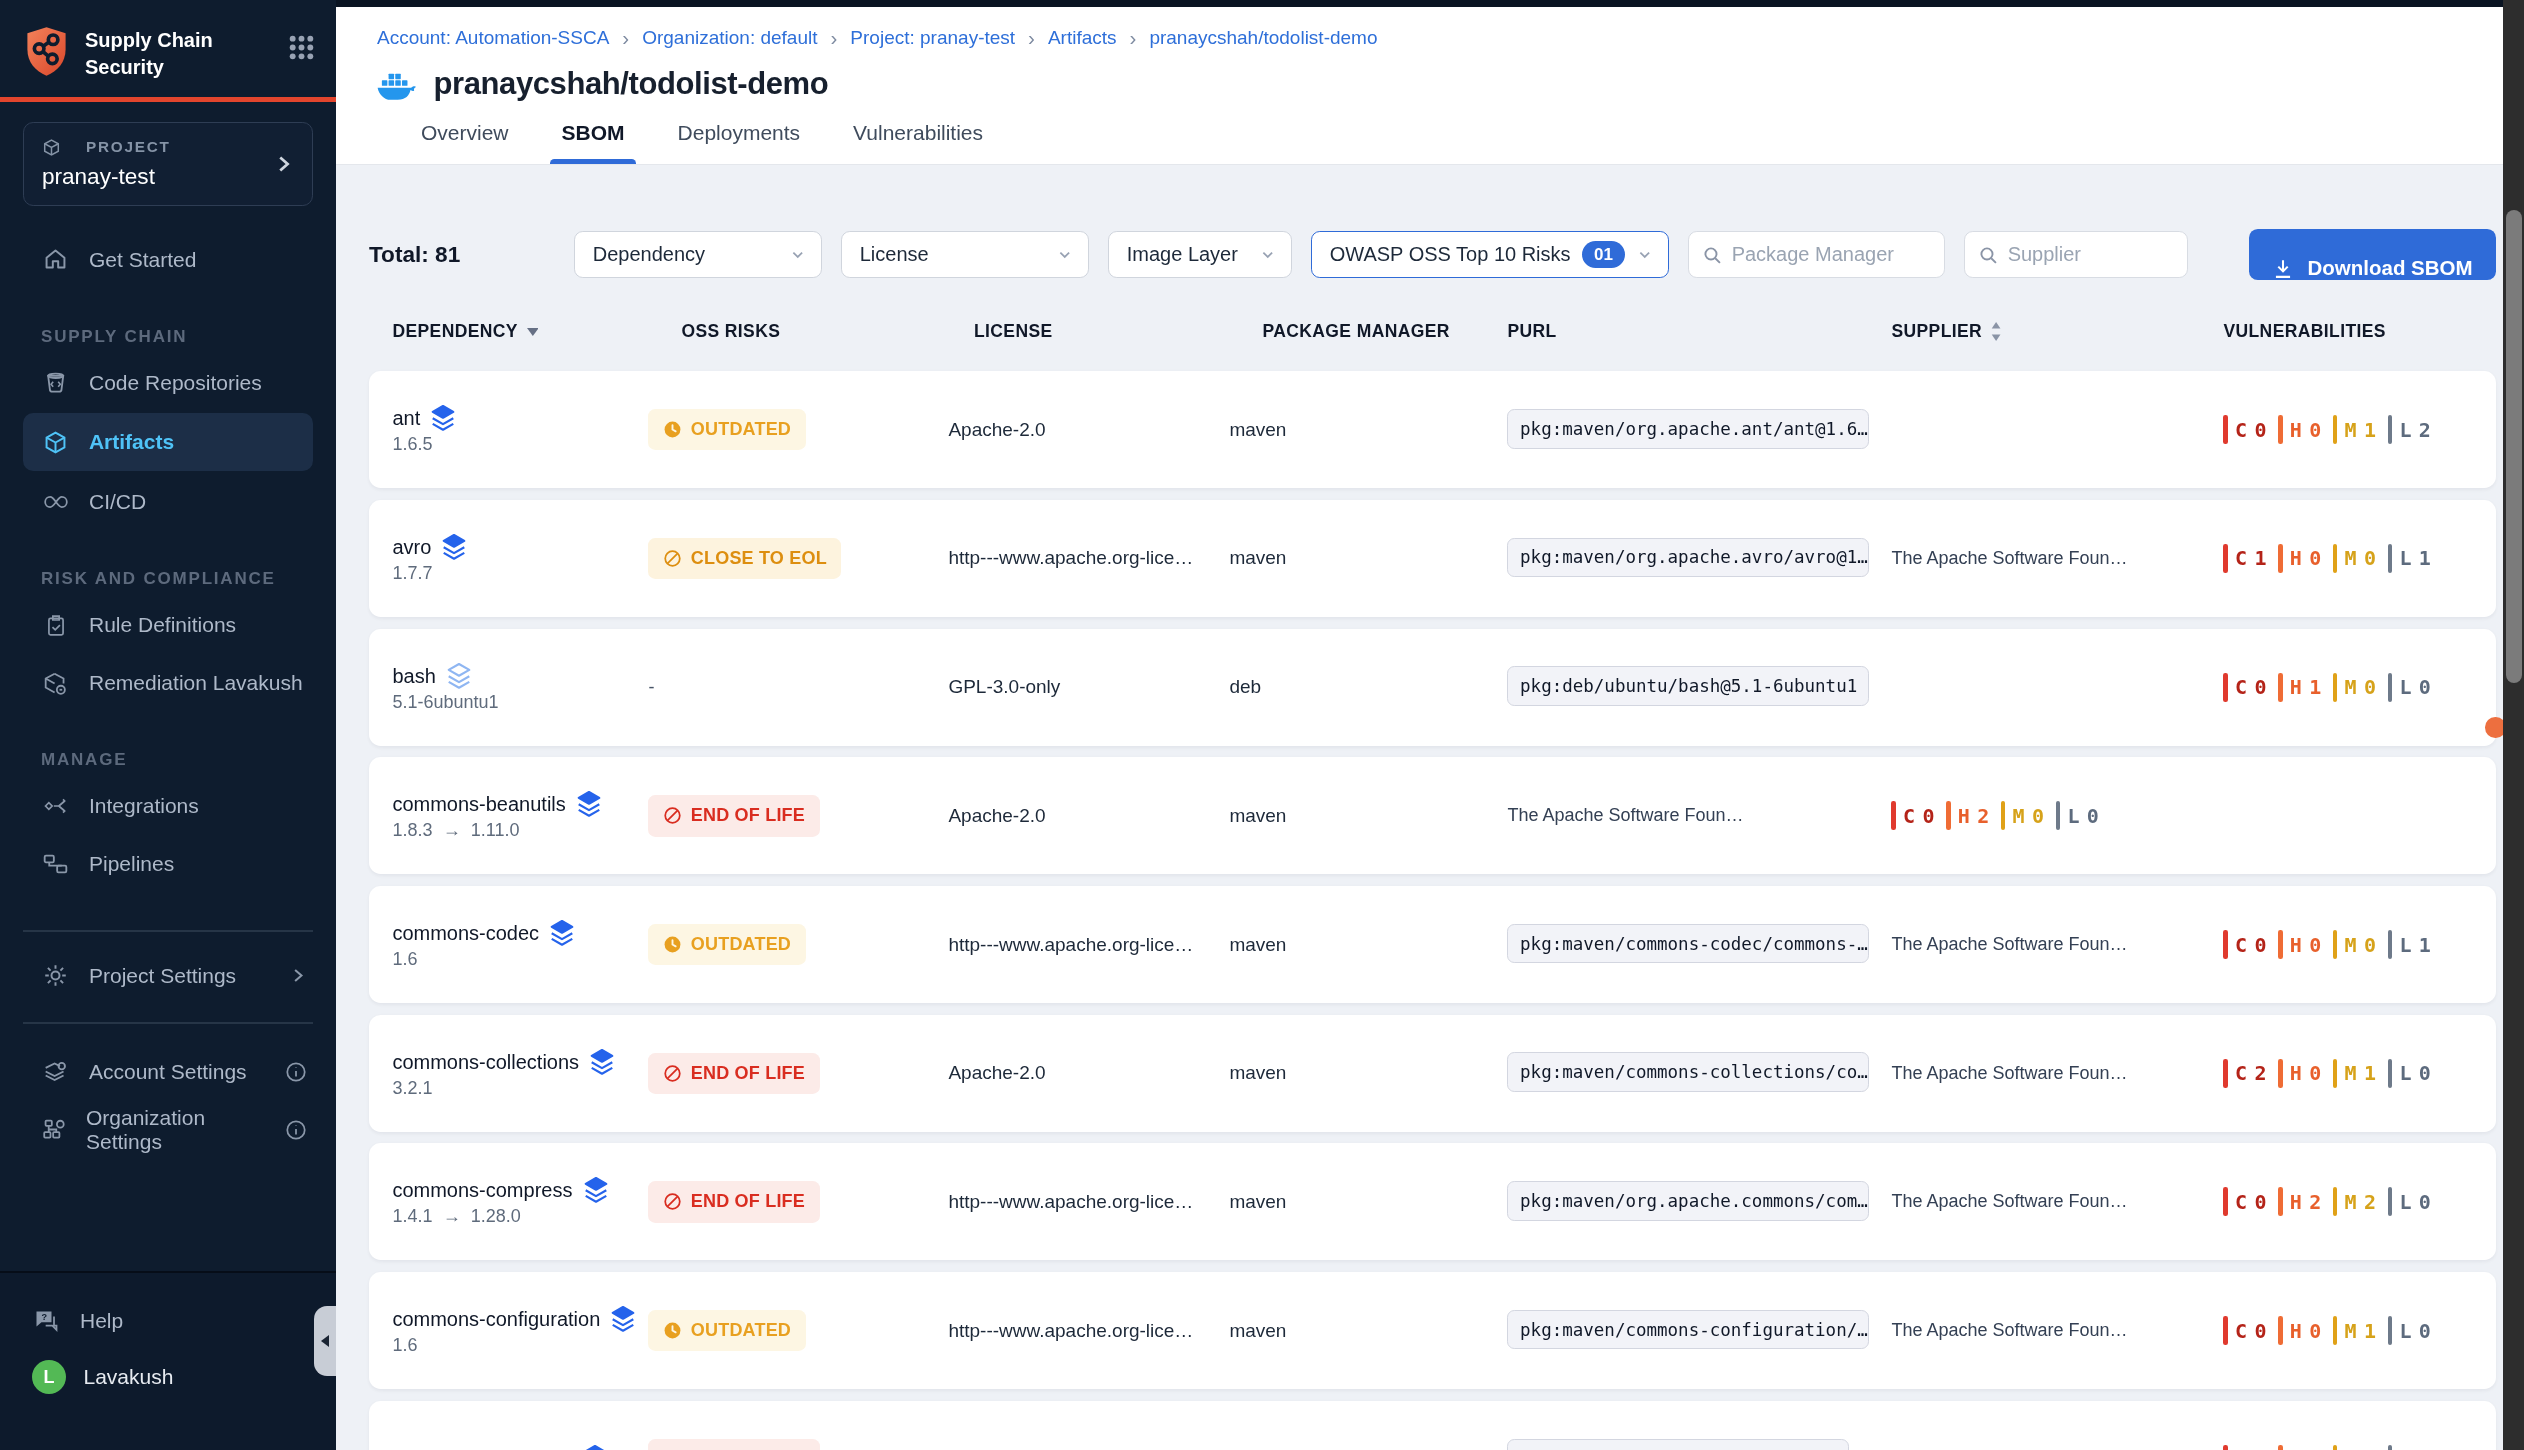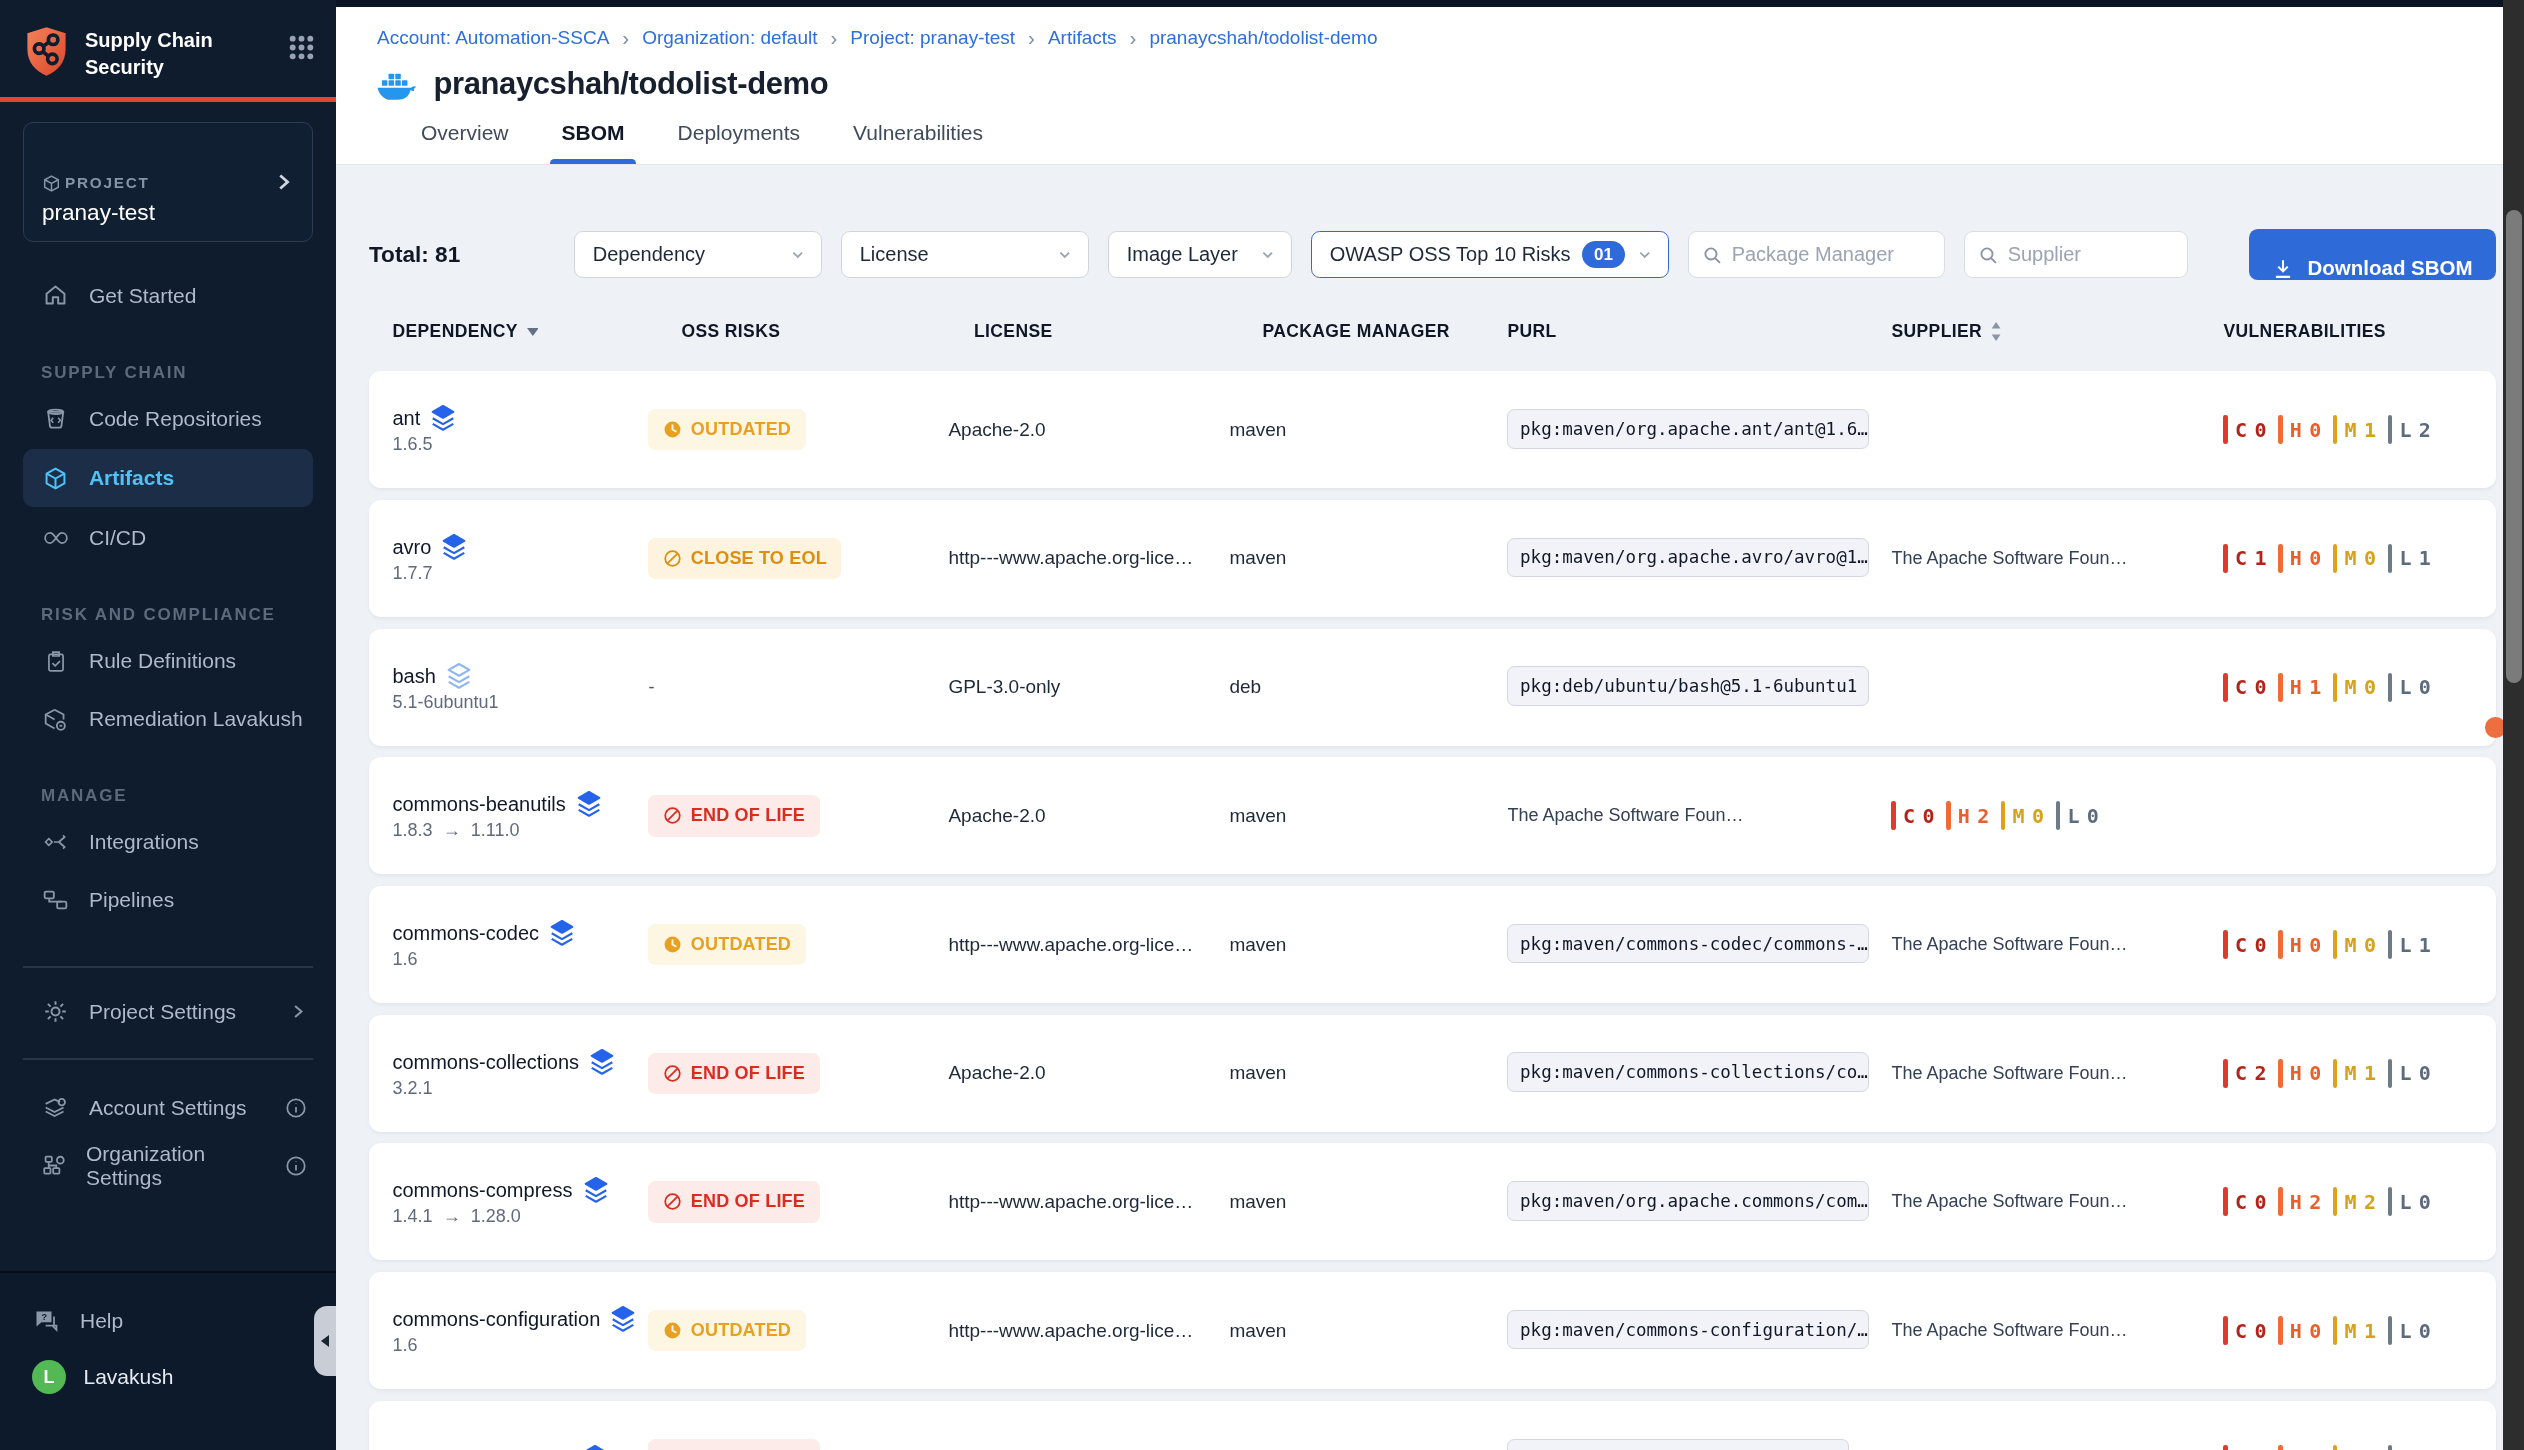--- a/index.html
+++ b/index.html
@@ -9,21 +9,21 @@
 
   
   .sidebar { width:336px; flex:none; height:100%; background:#0e1c2e; position:relative; overflow:hidden; z-index:3; }
   .side-head { display:flex; align-items:flex-start; padding:25px 22px 0 23.4px; gap:14.6px; }
   .shield-logo { width:47px; height:53px; flex:none; }
   .brand { font-size:20px; font-weight:bold; color:#ffffff; line-height:27px; width:168px; margin-top:1.5px; }
   .grid-icon { margin-left:auto; margin-top:10.2px; }
   .red-line { height:5.1px; background:#e2452d; margin-top:16px; }
   .project-box { margin:20.5px 23.4px 0; border:1.5px solid #2e3d54; background:#111f33; border-radius:10.2px;
     padding:14.6px 17.5px; display:flex; align-items:center; cursor:pointer; }
-  .project-label { display:flex; gap:4px; align-items:center; font-size:15.3px; letter-spacing:1.8px; color:#8593a6; font-weight:bold;margin-top:36px; }
+  .project-label { display:flex; gap:25px; align-items:center; font-size:15.3px; letter-spacing:1.8px; color:#8593a6; font-weight:bold; }
   .project-name { font-size:22.6px; color:#ffffff; margin-top:7.3px; }
   .proj-chev { margin-left:auto; color:#cfd6df; }
   .nav { margin-top:25px; }
   .nav-item { display:flex; align-items:center; gap:19px; padding-left:41px; height:58px;
     font-size:21px; color:#aeb9c9; cursor:pointer; }
   .nav-item .nicon { width:29px; display:flex; justify-content:center; align-items:center; color:#8a97a9; }
   .nav-item.active { background:#1c2e47; margin:1.5px 23.4px; padding-left:17.5px; border-radius:10.2px; color:#4fc3f7; font-weight:bold; }
   .nav-item.active .nicon { color:#4fc3f7; }
   .section-title { font-size:17px; color:#5d6a7d; letter-spacing:1.8px; padding-left:41px;
     margin:38px 0 7.3px; font-weight:bold; }

